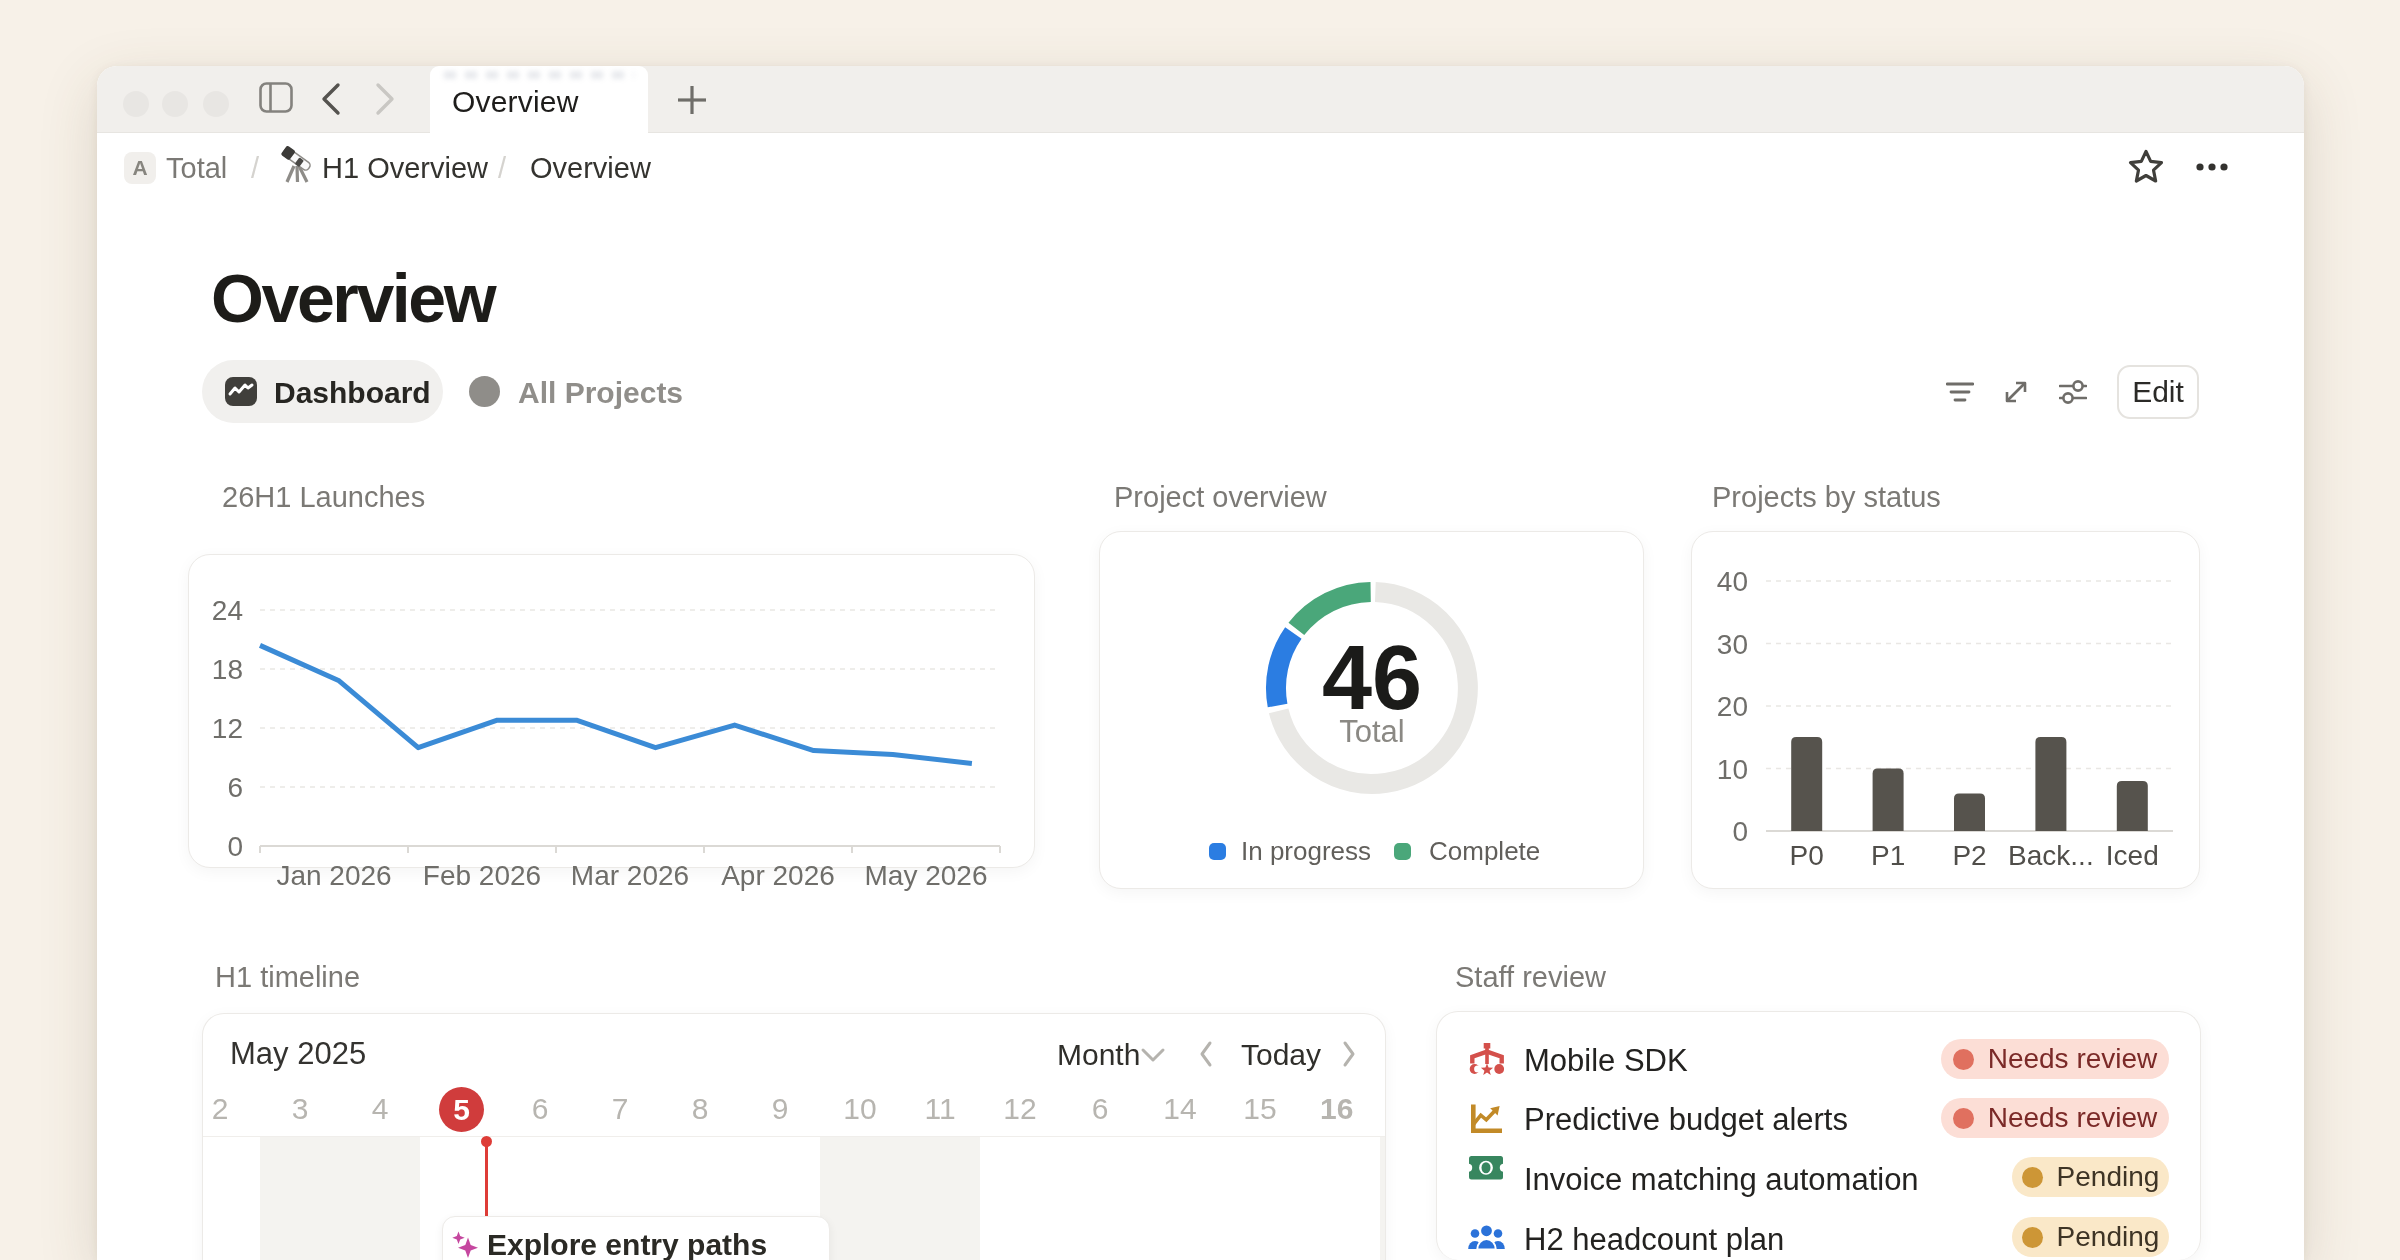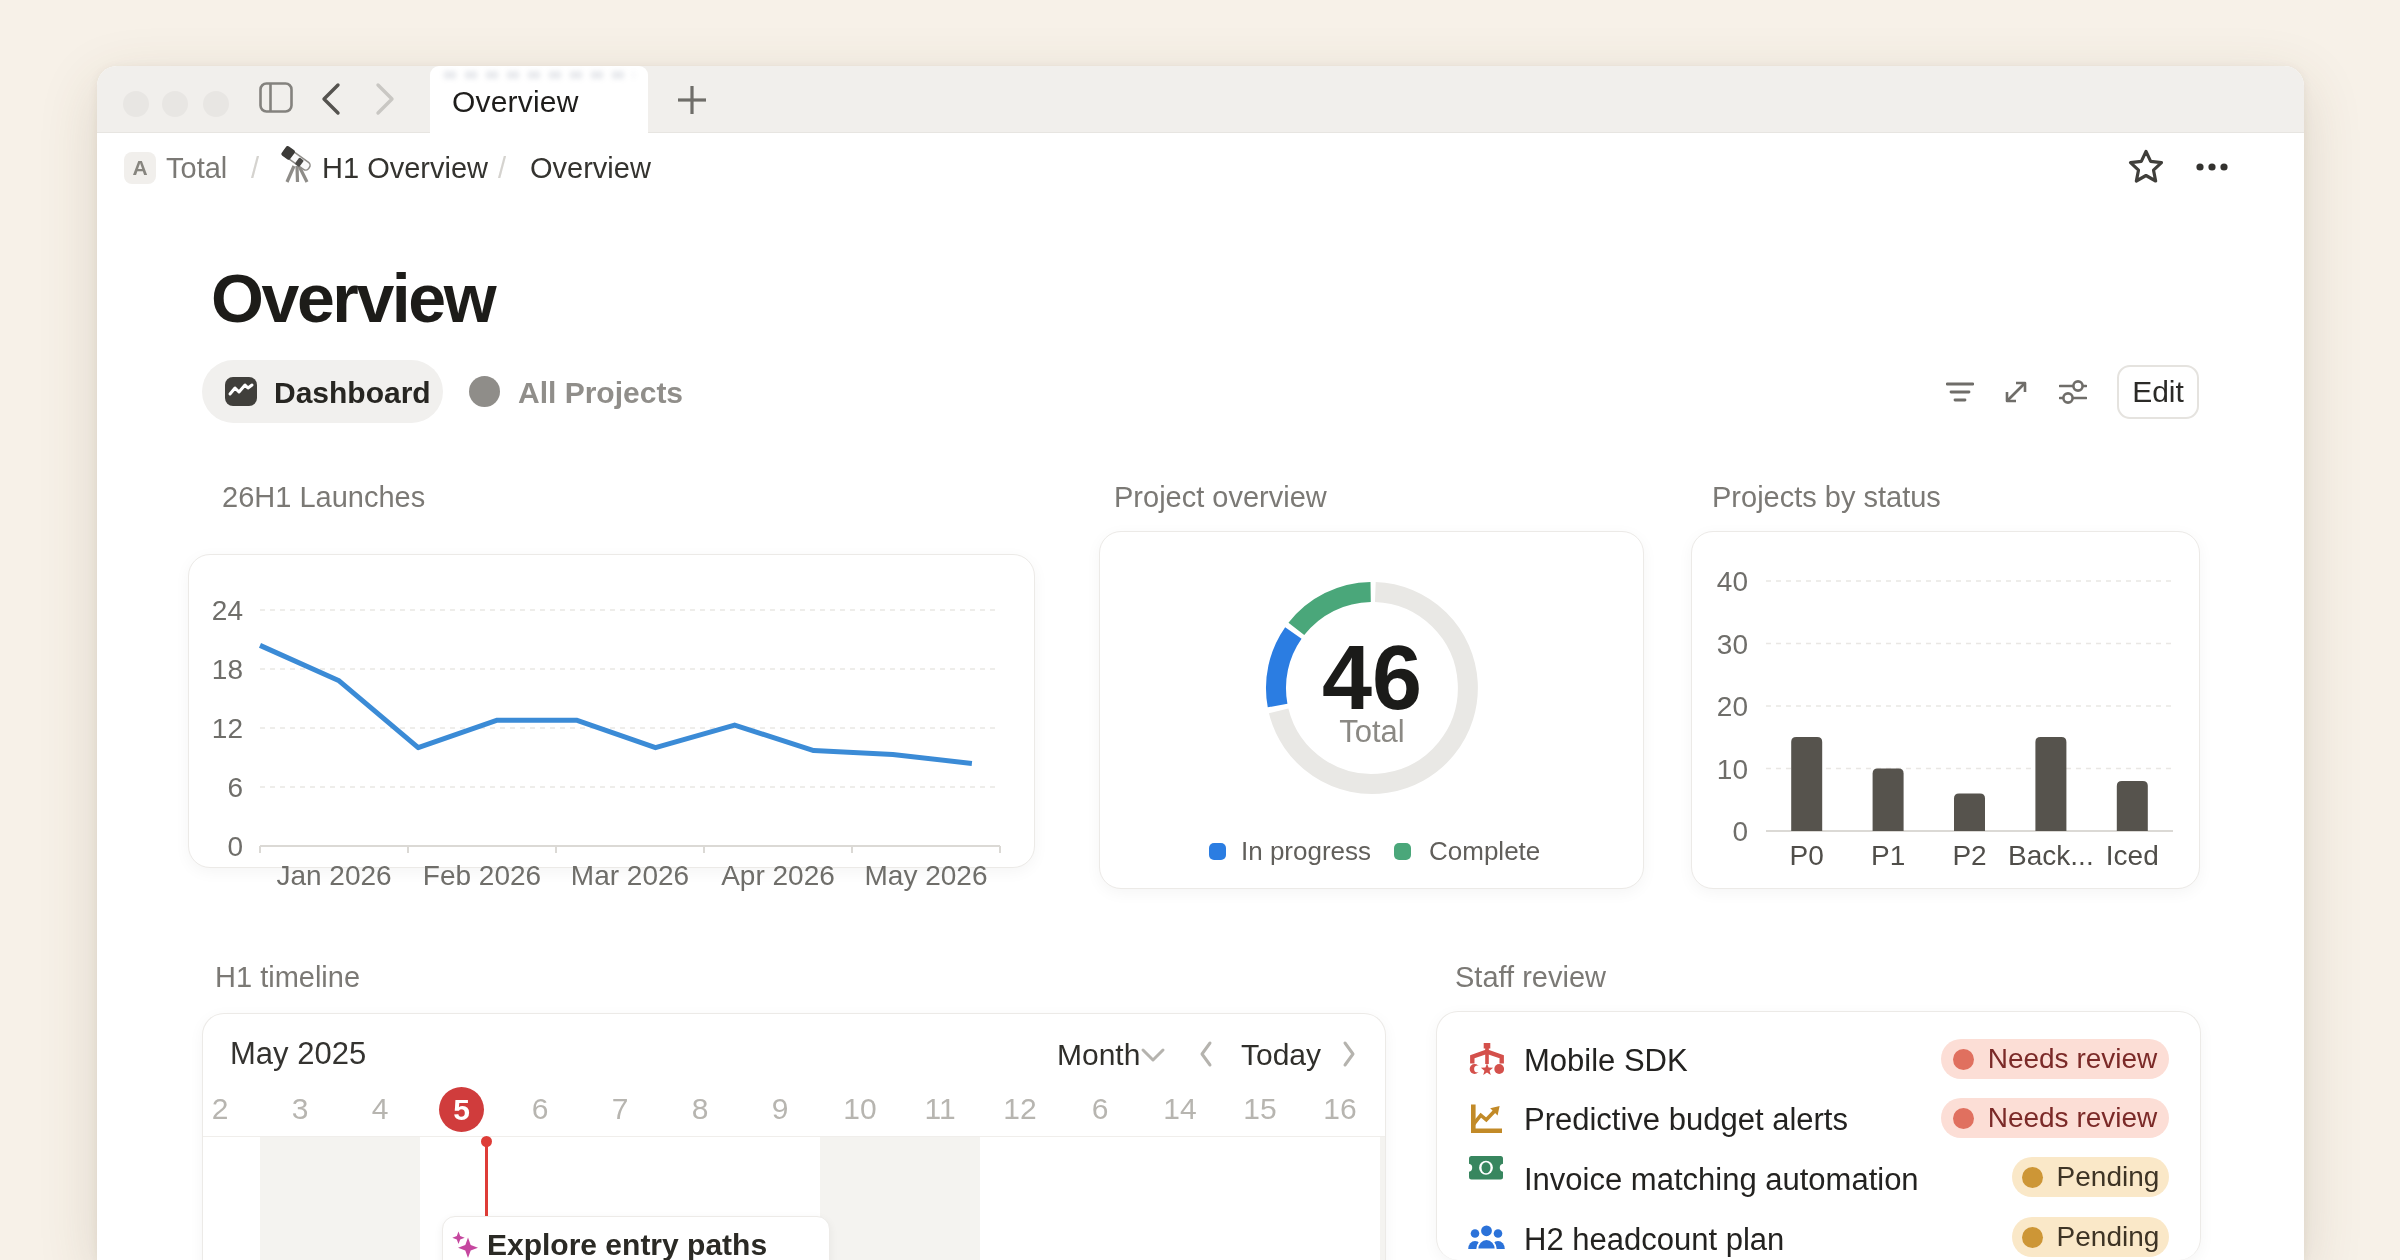--- a/index.html
+++ b/index.html
@@ -242,21 +242,21 @@
     <span class="abs" style="left:322px; width:30px; text-align:center;">6</span>
     <span class="abs" style="left:402px; width:30px; text-align:center;">7</span>
     <span class="abs" style="left:482px; width:30px; text-align:center;">8</span>
     <span class="abs" style="left:562px; width:30px; text-align:center;">9</span>
     <span class="abs" style="left:637px; width:40px; text-align:center;">10</span>
     <span class="abs" style="left:717px; width:40px; text-align:center;">11</span>
     <span class="abs" style="left:797px; width:40px; text-align:center;">12</span>
     <span class="abs" style="left:877px; width:40px; text-align:center;">6</span>
     <span class="abs" style="left:957px; width:40px; text-align:center;">14</span>
     <span class="abs" style="left:1037px; width:40px; text-align:center;">15</span>
-    <span class="abs" style="left:1117px; width:40px; text-align:center;">16</span>
+    <span class="abs" style="left:1117px; width:40px; font-weight:bold;">16</span>
   </div>
   <div class="abs" style="left:236px; top:73px; width:45px; height:45px; border-radius:50%; background:#d03c3c; text-align:center;">
     <span style="font-size:30px; font-weight:700; color:#fff; line-height:45px;">5</span>
   </div>
 
   <div class="abs" style="left:0; top:122px; width:1184px; height:158px; background:#ffffff; border-top:1px solid #f0eeeb;">
     <div class="abs" style="left:57px; top:0; width:160px; height:158px; background:#f4f3f0;"></div>
     <div class="abs" style="left:617px; top:0; width:160px; height:158px; background:#f4f3f0;"></div>
     <div class="abs" style="left:1177px; top:0; width:7px; height:158px; background:#f4f3f0;"></div>
     <div class="abs" style="left:282px; top:0; width:3px; height:158px; background:#de3c37;"></div>

